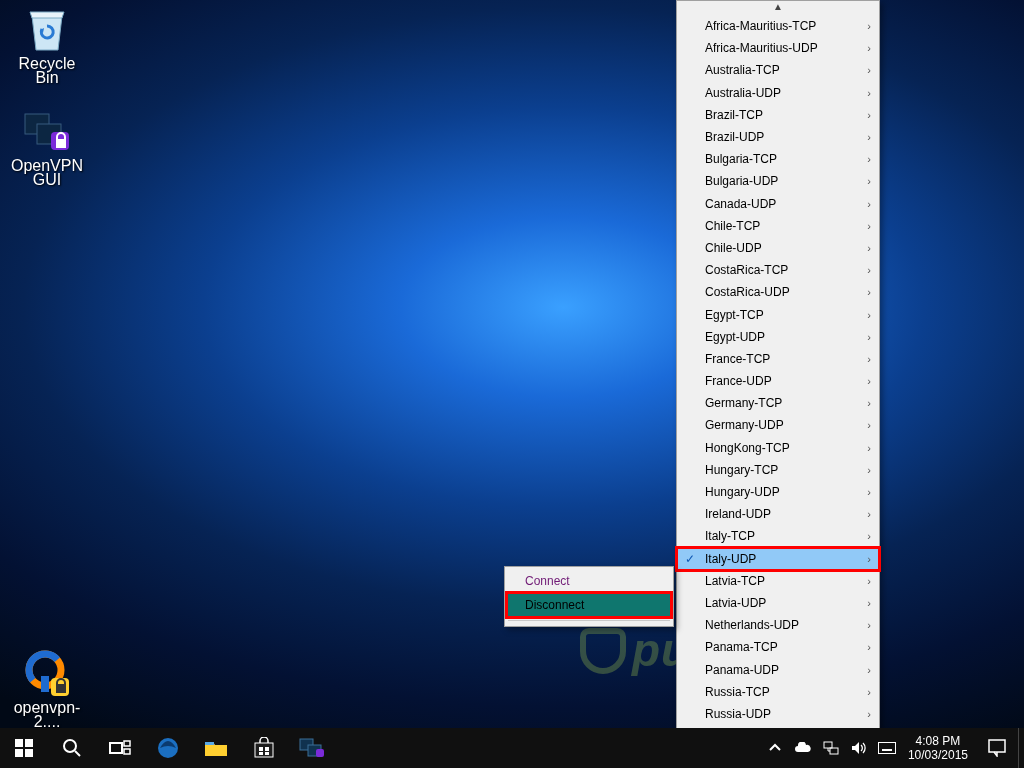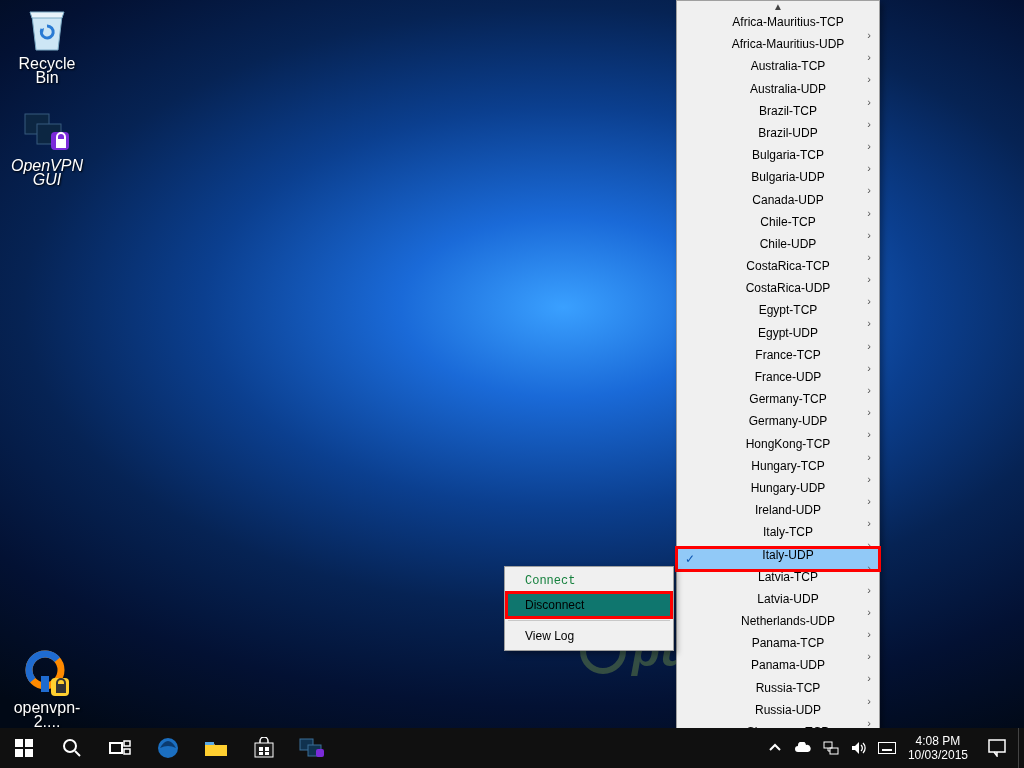--- a/index.html
+++ b/index.html
@@ -43,21 +43,21 @@
     box-shadow: 3px 3px 6px rgba(0,0,0,.35);
     color: #000;
     padding: 2px;
     font-size: 12px;
   }
   .context-menu .item {
     padding: 4px 10px 4px 18px;
     line-height: 16px;
     cursor: pointer;
   }
-  .context-menu .item.disabled { color: #15803d; cursor: default; font-family: Liberation Mono, monospace; }
+  .context-menu .item.disabled { color: #701a75; cursor: default; }
   .context-menu .item.highlight {
     background: #0f766e;
   }
   .context-menu .item.red-outline {
     outline: 3px solid #ff0000;
     outline-offset: -1px;
   }
   .context-menu .sep {
     height: 1px; background: #c8c8c8; margin: 3px 1px;
   }
@@ -84,21 +84,20 @@
     cursor: pointer;
     background:#f0f0f0;
   }
   .country-item {
     display: flex;
     align-items: center;
     height: 22.2px;
     padding: 0 8px 0 28px;
     cursor: pointer;
     position: relative;
-    flex-direction: column;
   }
   .country-item .chev {
     margin-left: auto;
     color: #555;
     font-size: 11px;
   }
   .country-item .check {
     position: absolute; left: 8px; top: 4px;
     color: #1059b3; font-size: 12px;
     display:none;
@@ -178,21 +177,21 @@
     <svg width="42" height="48" viewBox="0 0 42 48">
       <path d="M6 10 L36 10 L32 44 L10 44 Z" fill="#cde6f5" stroke="#7aa9c4" stroke-width="1"></path>
       <path d="M4 6 L38 6 L36 12 L6 12 Z" fill="#e8f3fa" stroke="#7aa9c4" stroke-width="1"></path>
       <path d="M21 20 a6 6 0 1 1 -5 3" fill="none" stroke="#2a7bd4" stroke-width="3"></path>
       <path d="M14 24 l4 -2 l-1 5 z" fill="#2a7bd4"></path>
     </svg>
   </div>
   <span class="label">Recycle Bin</span>
 </div>
 
-<div class="desktop-icon" style="left:8px; top:108px;font-style:italic;">
+<div class="desktop-icon" style="left:8px; top:108px;">
   <div class="icon-box">
     <svg width="48" height="44" viewBox="0 0 48 44">
       <rect x="2" y="4" width="24" height="20" fill="#0c2642" stroke="#365a7e"></rect>
       <rect x="14" y="14" width="24" height="20" fill="#0c2642" stroke="#365a7e"></rect>
       <rect x="28" y="22" width="18" height="18" rx="4" fill="#7b2bd9"></rect>
       <path d="M34 27 a4 4 0 1 1 8 0 v3 h-8z" fill="none" stroke="#fff" stroke-width="2"></path>
       <rect x="33" y="30" width="10" height="8" fill="#fff"></rect>
     </svg>
   </div>
   <span class="label">OpenVPN GUI</span>
@@ -357,23 +356,20 @@
 </div>
 
 <div class="context-menu">
   <div class="item disabled">
     <span>Connect</span>
   </div>
   <div class="item highlight red-outline">
     <span>Disconnect</span>
   </div>
   <div class="sep"></div>
-  <div class="item">
-    <span>View Log</span>
-  </div>
 </div>
 
 <div class="taskbar">
   <div class="tbtn">
     <svg width="18" height="18" viewBox="0 0 18 18">
       <rect x="0" y="0" width="8" height="8" fill="#fff"></rect>
       <rect x="10" y="0" width="8" height="8" fill="#fff"></rect>
       <rect x="0" y="10" width="8" height="8" fill="#fff"></rect>
       <rect x="10" y="10" width="8" height="8" fill="#fff"></rect>
     </svg>

